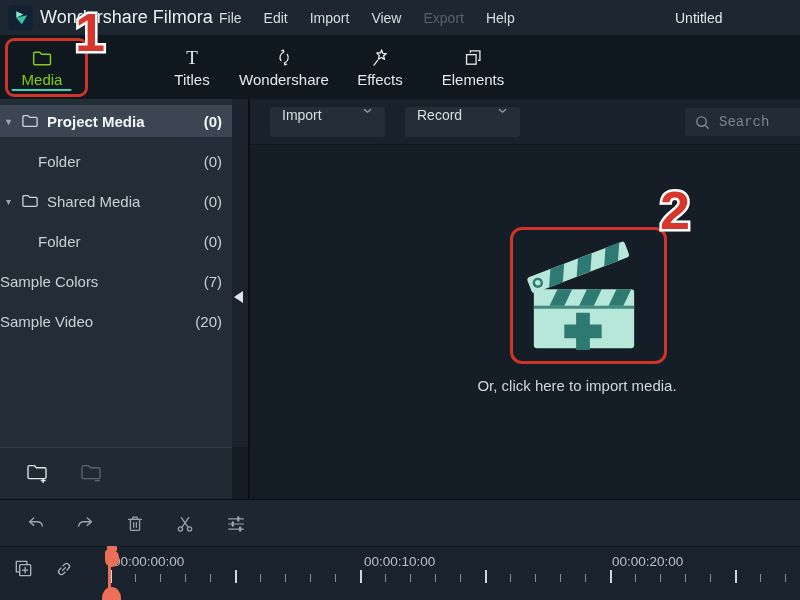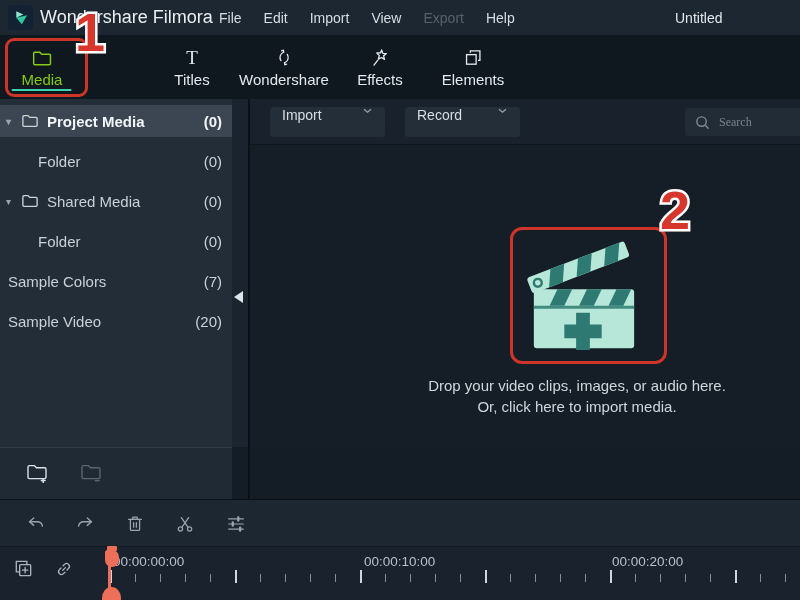--- a/index.html
+++ b/index.html
@@ -35,41 +35,41 @@
   
   .sidebar{position:absolute;top:99px;left:0;width:232px;height:348px;background:#232d38;}
   .side-row{position:absolute;left:0;width:232px;height:32px;display:flex;align-items:center;
        color:#c9d0d6;font-size:15px;}
   .side-row .tri{flex:none;margin-left:6px;width:13px;font-size:10px;color:#9aa5b0;}
   .side-row .f-ic{flex:none;margin-left:2px;margin-right:8px;display:flex;color:#ccd3d9;}
   .side-row .lbl{flex:none;}
   .side-row .count{margin-left:auto;margin-right:10px;}
   .side-row.selected{background:#3b4652;color:#f3f6f8;font-weight:bold;}
   .ind-b .lbl{margin-left:38px;}
-  .ind-c .lbl{margin-left:8px;}
+  .ind-c .lbl{}
   .sidebar-footer{position:absolute;top:447px;left:0;width:232px;height:52px;background:#202a34;
        border-top:1px solid #2f3a46;}
   .f-add{position:absolute;left:25px;top:13px;color:#dbe1e6;}
   .f-del{position:absolute;left:79px;top:13px;color:#5a646e;}
   .gutter{position:absolute;top:99px;left:232px;width:16px;height:348px;background:#1b242e;}
   .vdivider{position:absolute;top:99px;left:248px;width:2px;height:400px;background:#0a1016;}
   .collapse{position:absolute;left:234px;top:291px;width:0;height:0;
        border-right:9px solid #dde4e9;border-top:6px solid transparent;border-bottom:6px solid transparent;}
 
   .main{position:absolute;top:99px;left:250px;right:0;height:348px;background:#151e27;}
   .media-toolbar{position:absolute;top:0;left:0;right:0;height:46px;background:#19222c;
        border-bottom:1px solid #10161d;}
   .tbtn{position:absolute;top:8px;width:115px;height:30px;background:#232e39;border-radius:3px;
        display:flex;justify-content:space-between;padding:0 12px;
        font-size:14px;color:#d8dee3;cursor:default;}
   .tbtn .chev{display:flex;color:#97a1ab;}
   .search-box{position:absolute;top:9px;left:435px;right:-4px;height:28px;background:#222c37;
        border-radius:3px;display:flex;align-items:center;padding:0 9px;gap:6px;color:#7e8993;}
   .search-box input{flex:1;min-width:0;background:transparent;border:none;outline:none;
-       font-size:12px;color:#7dd3fc;font-family:Liberation Serif, serif;}
+       font-size:14px;color:#7dd3fc;font-family:Liberation Mono, monospace;}
   .search-box input::placeholder{color:#7b848d;}
   .clapper{position:absolute;left:274px;top:140px;width:118px;height:116px;}
   .drop-text{position:absolute;left:327px;top:276px;transform:translateX(-50%);
        text-align:center;white-space:nowrap;font-size:15px;line-height:21px;color:#cfd6db;}
 
   
   .timeline{position:absolute;top:499px;left:0;right:0;height:101px;background:#1d2731;
        border-top:1px solid #0a1016;}
   .tl-ic{position:absolute;width:22px;height:22px;color:#99a3ad;display:flex;}
   .tl-ruler{position:absolute;top:46px;left:0;right:0;height:55px;background:#1a232d;
@@ -261,21 +261,20 @@
         <circle cx="17" cy="44.5" r="4" fill="none" stroke="#2e7a72" stroke-width="2.5"></circle>
       </g>
       <rect x="10" y="50" width="102" height="60" rx="3" fill="#b7e7d8"></rect>
       <path d="M34 50h15l-8 17H26Z" fill="#2e7a72"></path>
       <path d="M64 50h15l-8 17H56Z" fill="#2e7a72"></path>
       <path d="M94 50h15l-8 17H86Z" fill="#2e7a72"></path>
       <path d="M10 67h102v3H10Z" fill="#2e7a72" opacity=".85"></path>
       <path d="M53 74h14v12h12v14H67v12H53v-12H41V86h12Z" fill="#2e7a72"></path>
     </svg>
     <div class="drop-text">
-      <div>Drop your video clips, images, or audio here.</div>
       <div>Or, click here to import media.</div>
     </div>
   </div>
 
   <div class="timeline">
     <span class="tl-ic" style="left:25px;top:13px">
       <svg viewBox="0 0 24 24" fill="none" stroke="currentColor" stroke-width="1.5" stroke-linecap="round" stroke-linejoin="round">
         <path d="M9.5 5.5 5 9.5l4.5 4"></path>
           <path d="M5 9.5h8.5c3 0 5 1.9 5.5 4.7"></path>
         </svg>

